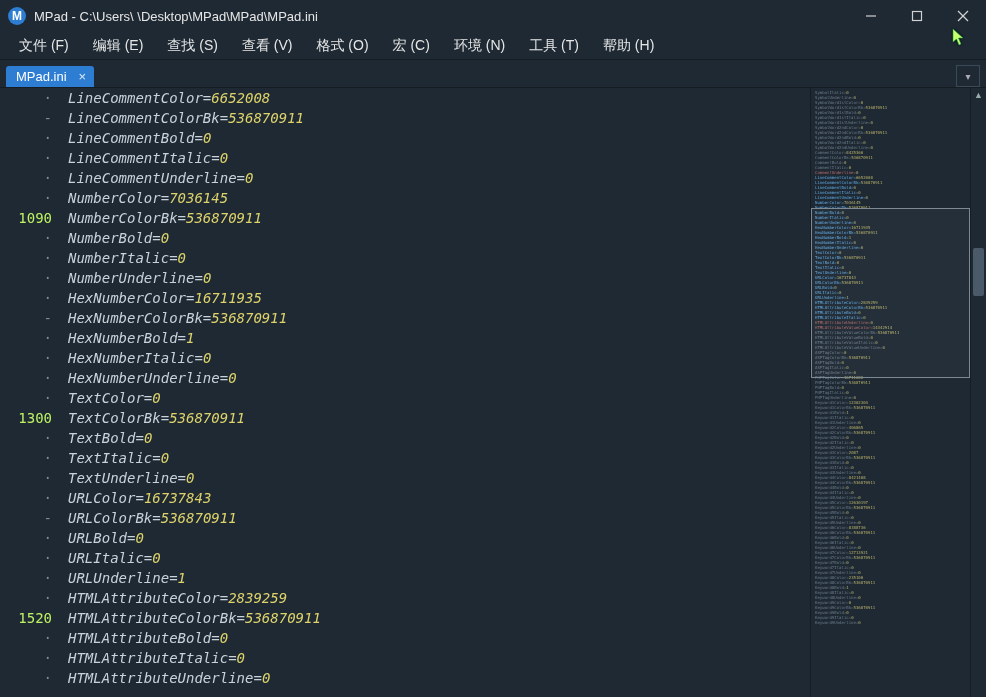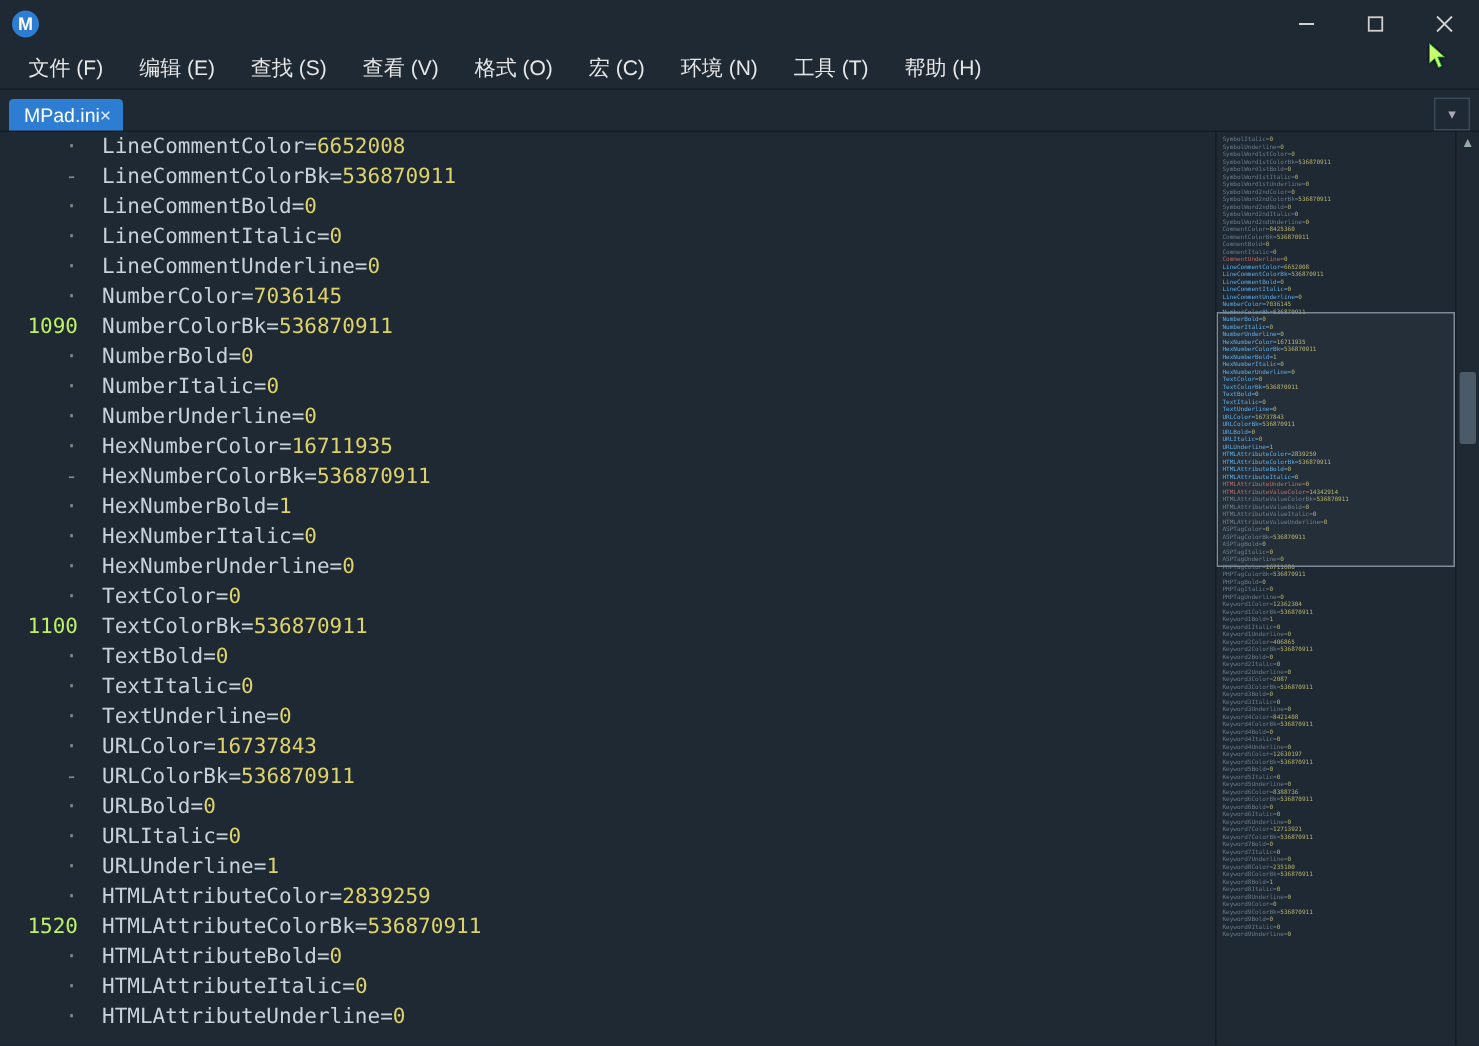--- a/index.html
+++ b/index.html
@@ -6,28 +6,28 @@
   html, body { width: 986px; height: 697px; overflow: hidden; font-family: "Segoe UI", sans-serif; background: #1e2933; color: #d0d0d0; }
   .titlebar { height: 32px; background: #1e2933; display: flex; align-items: center; padding-left: 8px; }
   .titlebar .logo { width: 18px; height: 18px; border-radius: 50%; background: #2d7dd2; color: #fff; font-size: 12px; font-weight: bold; display: flex; align-items: center; justify-content: center; margin-right: 8px; }
   .titlebar .title { font-size: 13px; color: #e6e6e6; flex: 0 0 auto; }
   .titlebar .spacer { flex: 1 1 auto; }
   .winbtn { width: 46px; height: 32px; display: flex; align-items: center; justify-content: center; color: #d0d0d0; }
   .winbtn svg { width: 12px; height: 12px; stroke: currentColor; fill: none; stroke-width: 1.2; }
   .menubar { height: 28px; background: #1e2933; display: flex; align-items: center; padding: 0 9px; gap: 4px; border-bottom: 1px solid #151c22; }
   .menuitem { padding: 3px 10px; font-size: 14px; color: #e6e6e6; }
   .tabbar { height: 28px; background: #1e2933; display: flex; align-items: flex-end; padding-left: 6px; border-bottom: 1px solid #151c22; }
-  .tab { background: #2d7dd2; color: #fff; font-size: 13px; padding: 3px 8px 3px 10px; border-radius: 3px 3px 0 0; display: flex; align-items: center; gap: 0; }
+  .tab { background: #2d7dd2; color: #fff; font-size: 13px; padding: 3px 8px 3px 10px; border-radius: 3px 3px 0 0; display: flex; align-items: center; gap: 12px; }
   .tab .x { font-size: 13px; opacity: .85; }
   .tabbar .spacer { flex: 1; }
   .tabbar .dd { width: 24px; height: 22px; border: 1px solid #3a4a58; margin-right: 6px; display: flex; align-items: center; justify-content: center; font-size: 10px; color: #aab; }
   .workspace { display: flex; height: calc(697px - 32px - 28px - 28px); }
   .gutter { width: 58px; background: #1e2933; text-align: right; padding-right: 6px; font-family: Consolas, monospace; font-size: 14px; line-height: 20px; color: #888; user-select: none; }
   .gutter .ln { color: #bef264; }
-  .editor { flex: 1; background: #1e2933; font-family: Consolas, monospace; font-size: 14px; line-height: 20px; padding-left: 10px; overflow: hidden; white-space: pre; }
+  .editor { flex: 1; background: #1e2933; font-family: Consolas, monospace; font-size: 14px; line-height: 20px; padding-left: 10px; overflow: hidden; white-space: pre; font-style: italic; }
   .editor .k { color: #c7d2da; } 
   .editor .eq { color: #c7d2da; }
   .editor .v { color: #ded36b; } 
   .minimap { width: 160px; background: #1e2933; border-left: 1px solid #151c22; position: relative; overflow: hidden; padding: 2px 4px; }
   .minimap .viewport { position: absolute; left: 0; right: 0; top: 120px; height: 170px; border: 1px solid #7d8a95; background: rgba(255,255,255,0.03); }
   .minimap .mini { font: 4px/5px Consolas, monospace; color: #5a6a78; white-space: pre; letter-spacing: 0; }
   .minimap .mini .mk { color: #6b7c8a; }
   .minimap .mini .mv { color: #b9b26a; }
   .minimap .mini .mx { color: #b46a6a; }
   .minimap .mini .mb { color: #5fa8e0; }
@@ -35,20 +35,21 @@
   .scrollbar .thumb { position: absolute; left: 2px; right: 2px; top: 160px; height: 48px; background: #4a5a68; border-radius: 2px; }
   .scrollbar .up { position: absolute; top: 2px; left: 0; right: 0; text-align: center; font-size: 9px; color: #9aa; }
   .cursor { position: absolute; top: 28px; left: 952px; width: 14px; height: 18px; pointer-events: none; z-index: 100; }
   .cursor svg { filter: drop-shadow(0 0 1px #000); }
 </style>
 </head>
 <body>
 
 <div class="titlebar">
   <div class="logo">M</div>
+  <div class="title">MPad - C:\Users\    \Desktop\MPad\MPad\MPad.ini</div>
   <div class="spacer"></div>
   <div class="winbtn">
       <svg viewBox="0 0 12 12">
         <line x1="1" y1="6" x2="11" y2="6"></line>
       </svg>
     </div>
   <div class="winbtn">
       <svg viewBox="0 0 12 12">
         <rect x="1.5" y="1.5" width="9" height="9"></rect>
       </svg>
@@ -93,21 +94,21 @@
       <div class="ln">1090</div>
       <div>·</div>
       <div>·</div>
       <div>·</div>
       <div>·</div>
       <div>-</div>
       <div>·</div>
       <div>·</div>
       <div>·</div>
       <div>·</div>
-      <div class="ln">1100</div>
+      <div class="ln">1300</div>
       <div>·</div>
       <div>·</div>
       <div>·</div>
       <div>·</div>
       <div>-</div>
       <div>·</div>
       <div>·</div>
       <div>·</div>
       <div>·</div>
       <div class="ln">1520</div>

